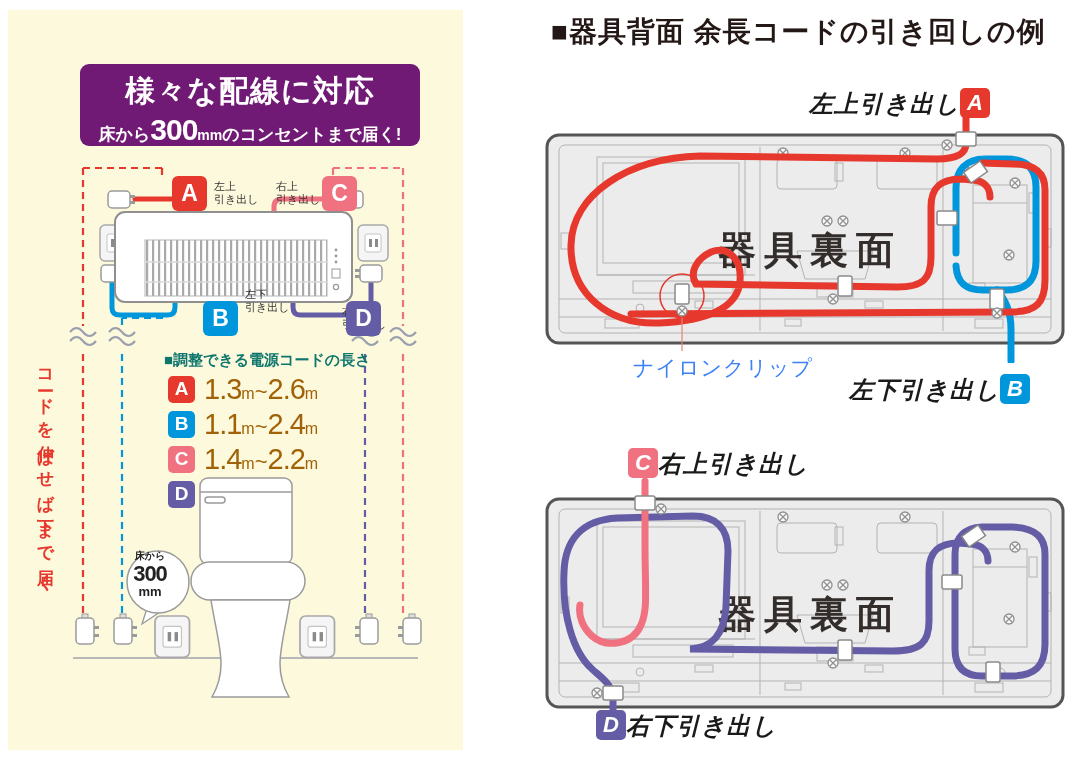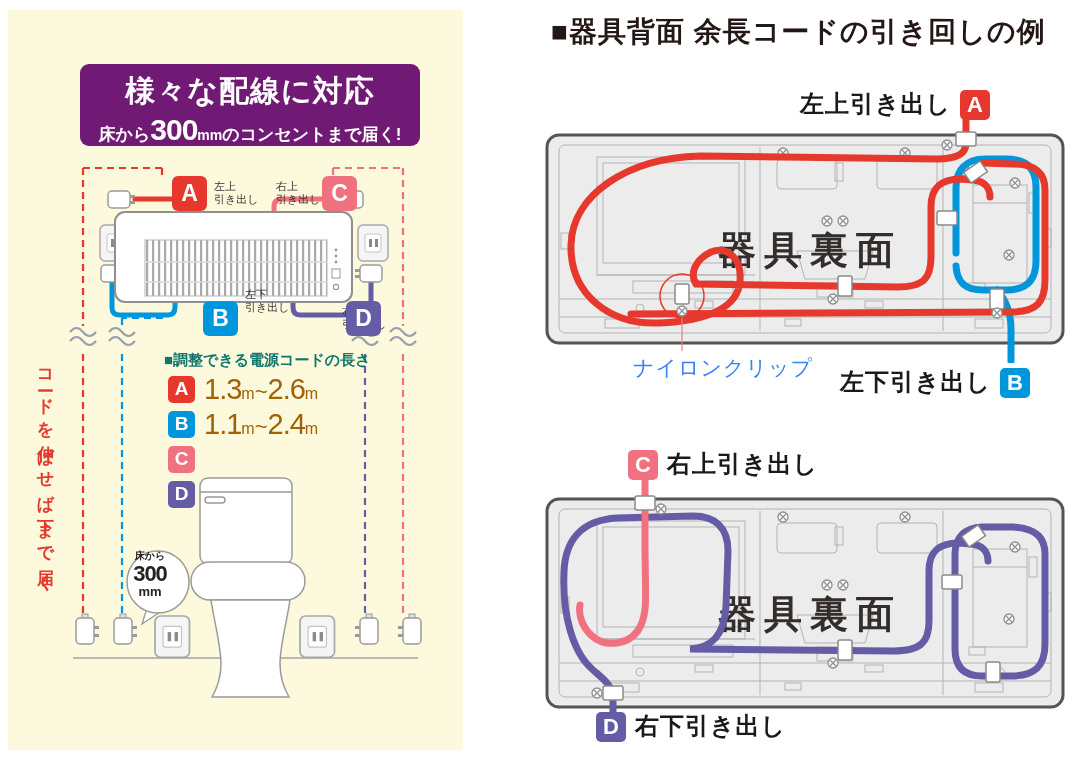--- a/index.html
+++ b/index.html
@@ -28,21 +28,21 @@
   .cl-val .unit{font-size:16px;}
   .cl-val .tilde{font-size:22px;}
   #vnote{left:34px;top:358px;height:266px;writing-mode:vertical-rl;font-size:17px;font-weight:bold;
          color:#e7382d;letter-spacing:4px;}
   #bubble-text{left:121px;top:551px;width:58px;text-align:center;color:#222;line-height:1.05;}
   #bubble-text .b1{font-size:10px;font-weight:bold;}
   #bubble-text .b2{font-size:22px;font-weight:bold;letter-spacing:-1px;}
   #bubble-text .b3{font-size:13px;font-weight:bold;}
   
   #rtitle{left:527px;top:13px;font-size:28px;font-weight:bold;color:#231815;letter-spacing:1px;margin-left:24px;}
-  .callout{position:absolute;display:flex;align-items:flex-end;gap:9px;}
+  .callout{position:absolute;display:flex;align-items:flex-start;font-style:italic;}
   .co-badge{width:30px;height:30px;font-size:22px;border-radius:5px;}
   .co-text{font-size:24px;font-weight:bold;color:#1a1a1a;letter-spacing:1px;white-space:nowrap;}
   #clip-note{left:633px;top:354px;font-size:21px;color:#3b82f6;letter-spacing:1px;}
 </style>
 </head>
 <body>
 
 <div id="canvas">
 
   <div id="cream" class="abs"></div>
@@ -189,20 +189,21 @@
   <div class="cl-row" style="top:373px;">
     <div class="badge bg-red cl-badge">A</div>
     <div class="cl-val"><span class="num">1.3</span><span class="unit">m</span><span class="tilde">~</span><span class="num">2.6</span><span class="unit">m</span></div>
   </div>
   <div class="cl-row" style="top:408px;">
     <div class="badge bg-blue cl-badge">B</div>
     <div class="cl-val"><span class="num">1.1</span><span class="unit">m</span><span class="tilde">~</span><span class="num">2.4</span><span class="unit">m</span></div>
   </div>
   <div class="cl-row" style="top:443px;">
     <div class="badge bg-pink cl-badge">C</div>
+    <div class="cl-val"><span class="num">1.4</span><span class="unit">m</span><span class="tilde">~</span><span class="num">2.2</span><span class="unit">m</span></div>
   </div>
   <div class="cl-row" style="top:478px;">
     <div class="badge bg-purple cl-badge">D</div>
   </div>
 
   <div id="vnote" class="abs">コードを伸ばせば下まで届く</div>
 
   <div id="bubble-text" class="abs">
     <div class="b1">床から</div>
     <div class="b2">300</div>
@@ -356,21 +357,21 @@
     <use href="#clpB" transform="translate(448,175)"></use>
     <use href="#scrB" transform="translate(116,12)"></use>
       <use href="#scrB" transform="translate(52,196)"></use>
     <use href="#scrB" transform="translate(288,166)"></use>
   </svg>
 
   <div class="callout" style="left:800px;top:88px;width:190px;justify-content:flex-end;">
     <span class="co-text">左上引き出し</span>
     <div class="badge bg-red co-badge">A</div>
   </div>
-  <div class="callout" style="left:840px;top:366px;width:190px;justify-content:flex-end;">
+  <div class="callout" style="left:840px;top:374px;width:190px;justify-content:flex-end;">
     <span class="co-text">左下引き出し</span>
     <div class="badge bg-blue co-badge">B</div>
   </div>
   <div id="clip-note" class="abs">ナイロンクリップ</div>
 
   <div class="callout" style="left:628px;top:448px;">
     <div class="badge bg-pink co-badge">C</div>
     <span class="co-text">右上引き出し</span>
   </div>
   <div class="callout" style="left:596px;top:710px;">

